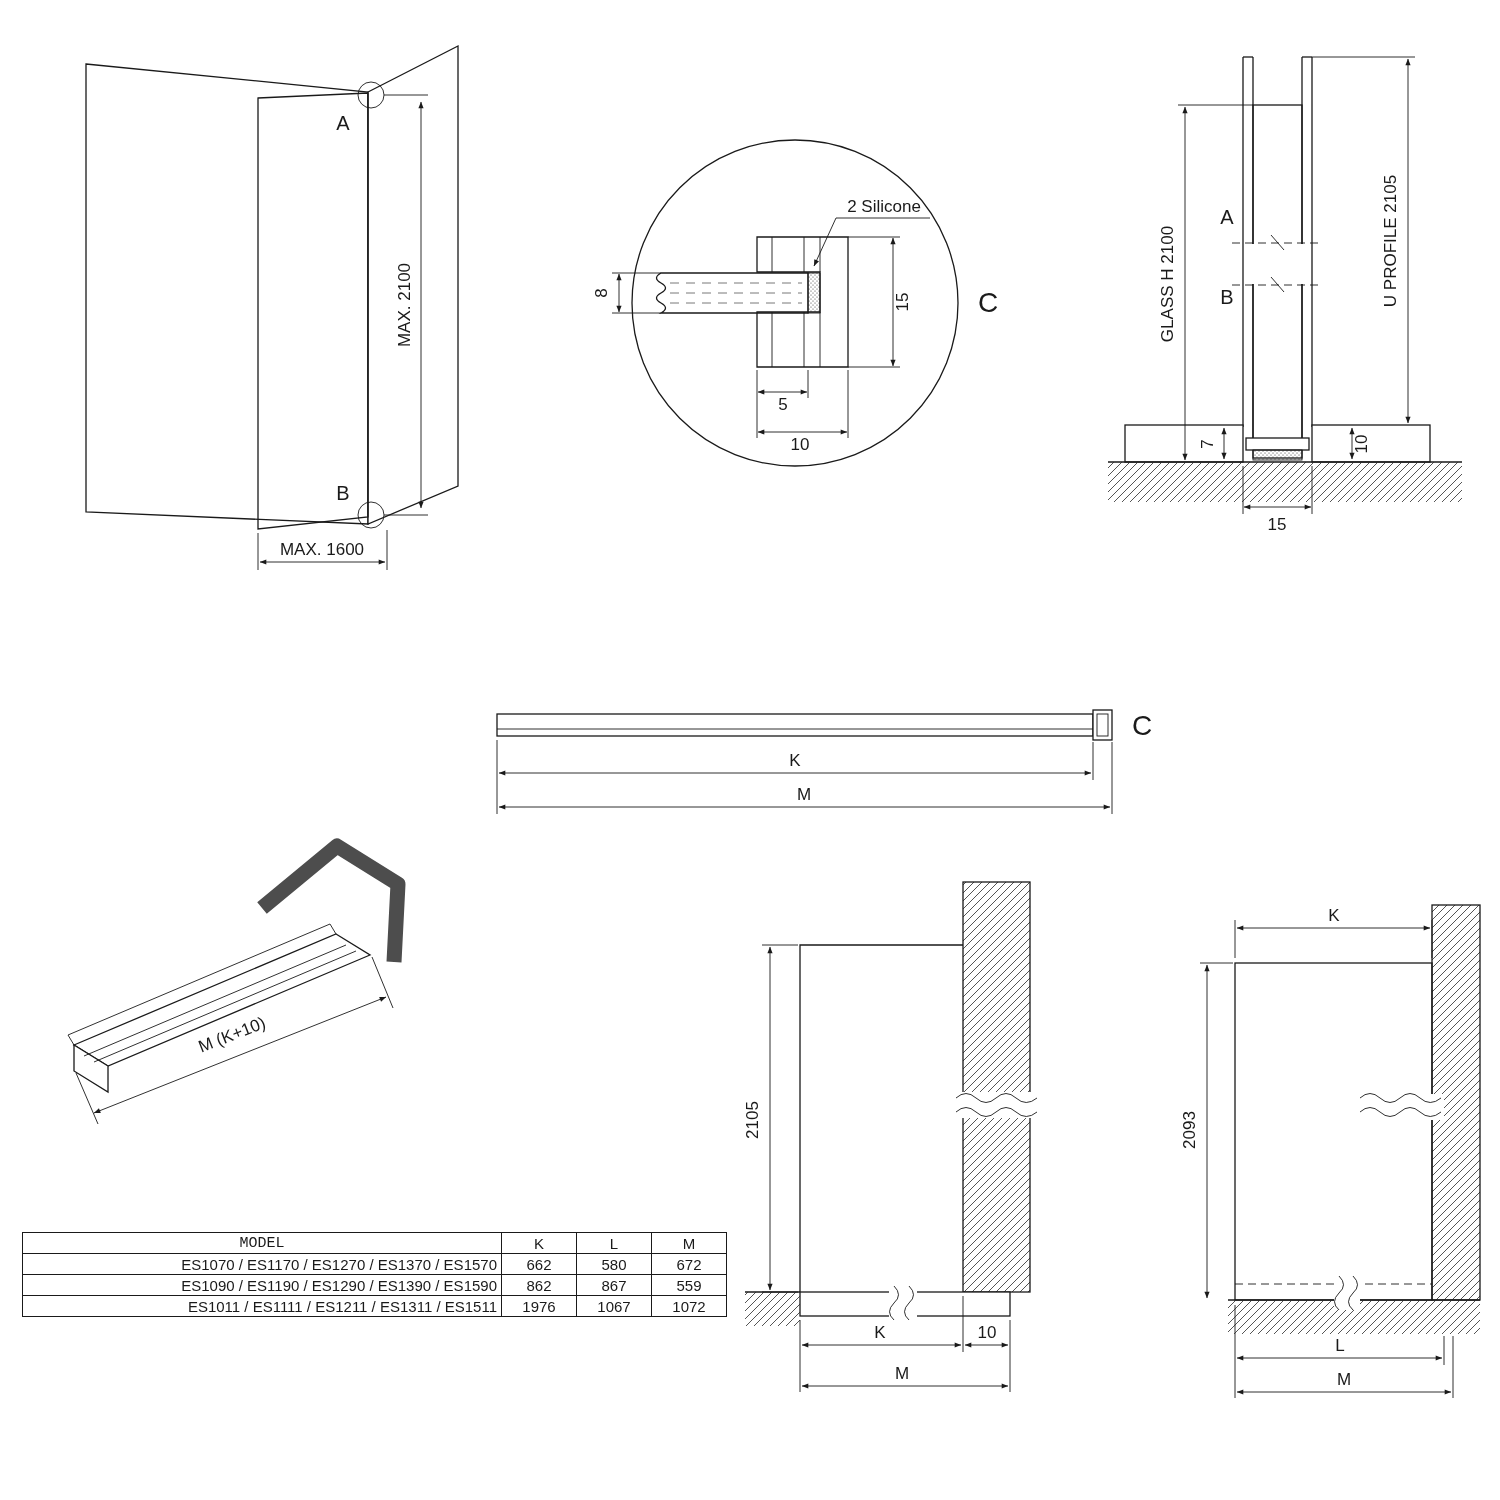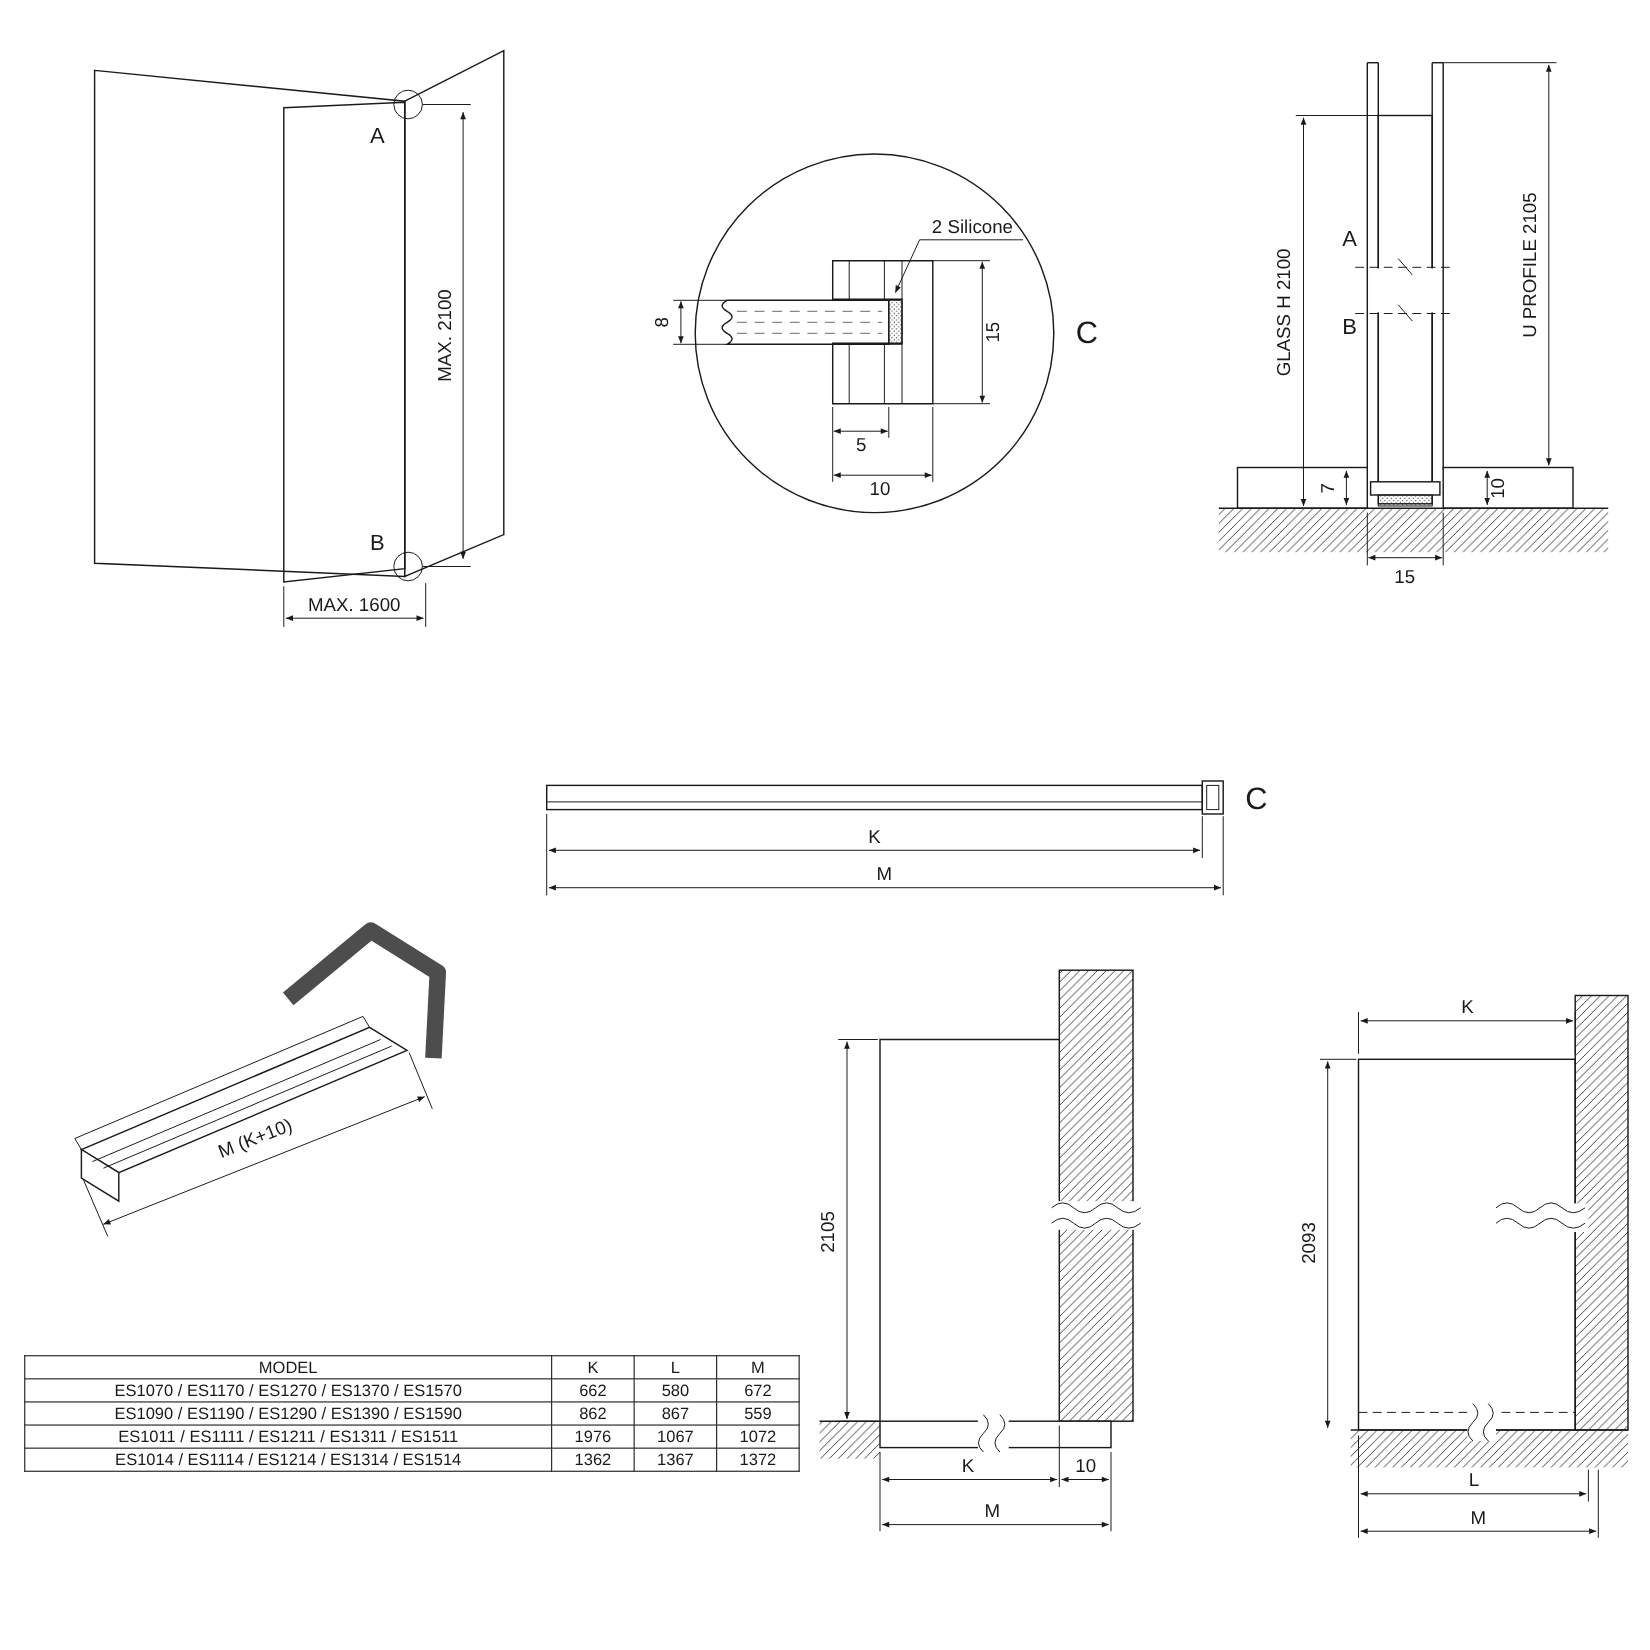--- a/index.html
+++ b/index.html
@@ -16,22 +16,22 @@
   text{fill:#1a1a1a;font-size:17px;font-family:"Liberation Sans",sans-serif;}
   .mid{text-anchor:middle;}
   .big{font-size:20px;}
   .huge{font-size:28px;}
   
   .model-table{position:absolute;left:22px;top:1232px;width:698px;border-collapse:collapse;
                font-size:15px;color:#1a1a1a;table-layout:fixed;}
   .model-table th,.model-table td{border:1px solid #1a1a1a;height:20px;padding:0 4px;
                font-weight:normal;white-space:nowrap;overflow:hidden;}
   .model-table .c-model{width:470px;}
-  .model-table th.c-model{}
-  .model-table td.c-model{text-align:center;}
+  .model-table th.c-model{font-family:Liberation Mono, monospace;}
+  .model-table td.c-model{text-align:right;}
   .model-table .c-num{width:66px;text-align:center;}
 </style>
 </head>
 <body>
 
 <div class="canvas">
 
 <svg width="1500" height="1500" viewBox="0 0 1500 1500">
   <defs>
     <marker id="arr" viewBox="0 0 10 10" refX="9.3" refY="5" markerWidth="10" markerHeight="8" orient="auto-start-reverse">
@@ -308,22 +308,16 @@
       <td class="c-num">862</td>
       <td class="c-num">867</td>
       <td class="c-num">559</td>
     </tr>
     <tr>
       <td class="c-model">ES1011 / ES1111 / ES1211 / ES1311 / ES1511</td>
       <td class="c-num">1976</td>
       <td class="c-num">1067</td>
       <td class="c-num">1072</td>
     </tr>
-    <tr>
-      <td class="c-model">ES1014 / ES1114 / ES1214 / ES1314 / ES1514</td>
-      <td class="c-num">1362</td>
-      <td class="c-num">1367</td>
-      <td class="c-num">1372</td>
-    </tr>
   </tbody>
 </table>
 
 </div>
 
 </body></html>

